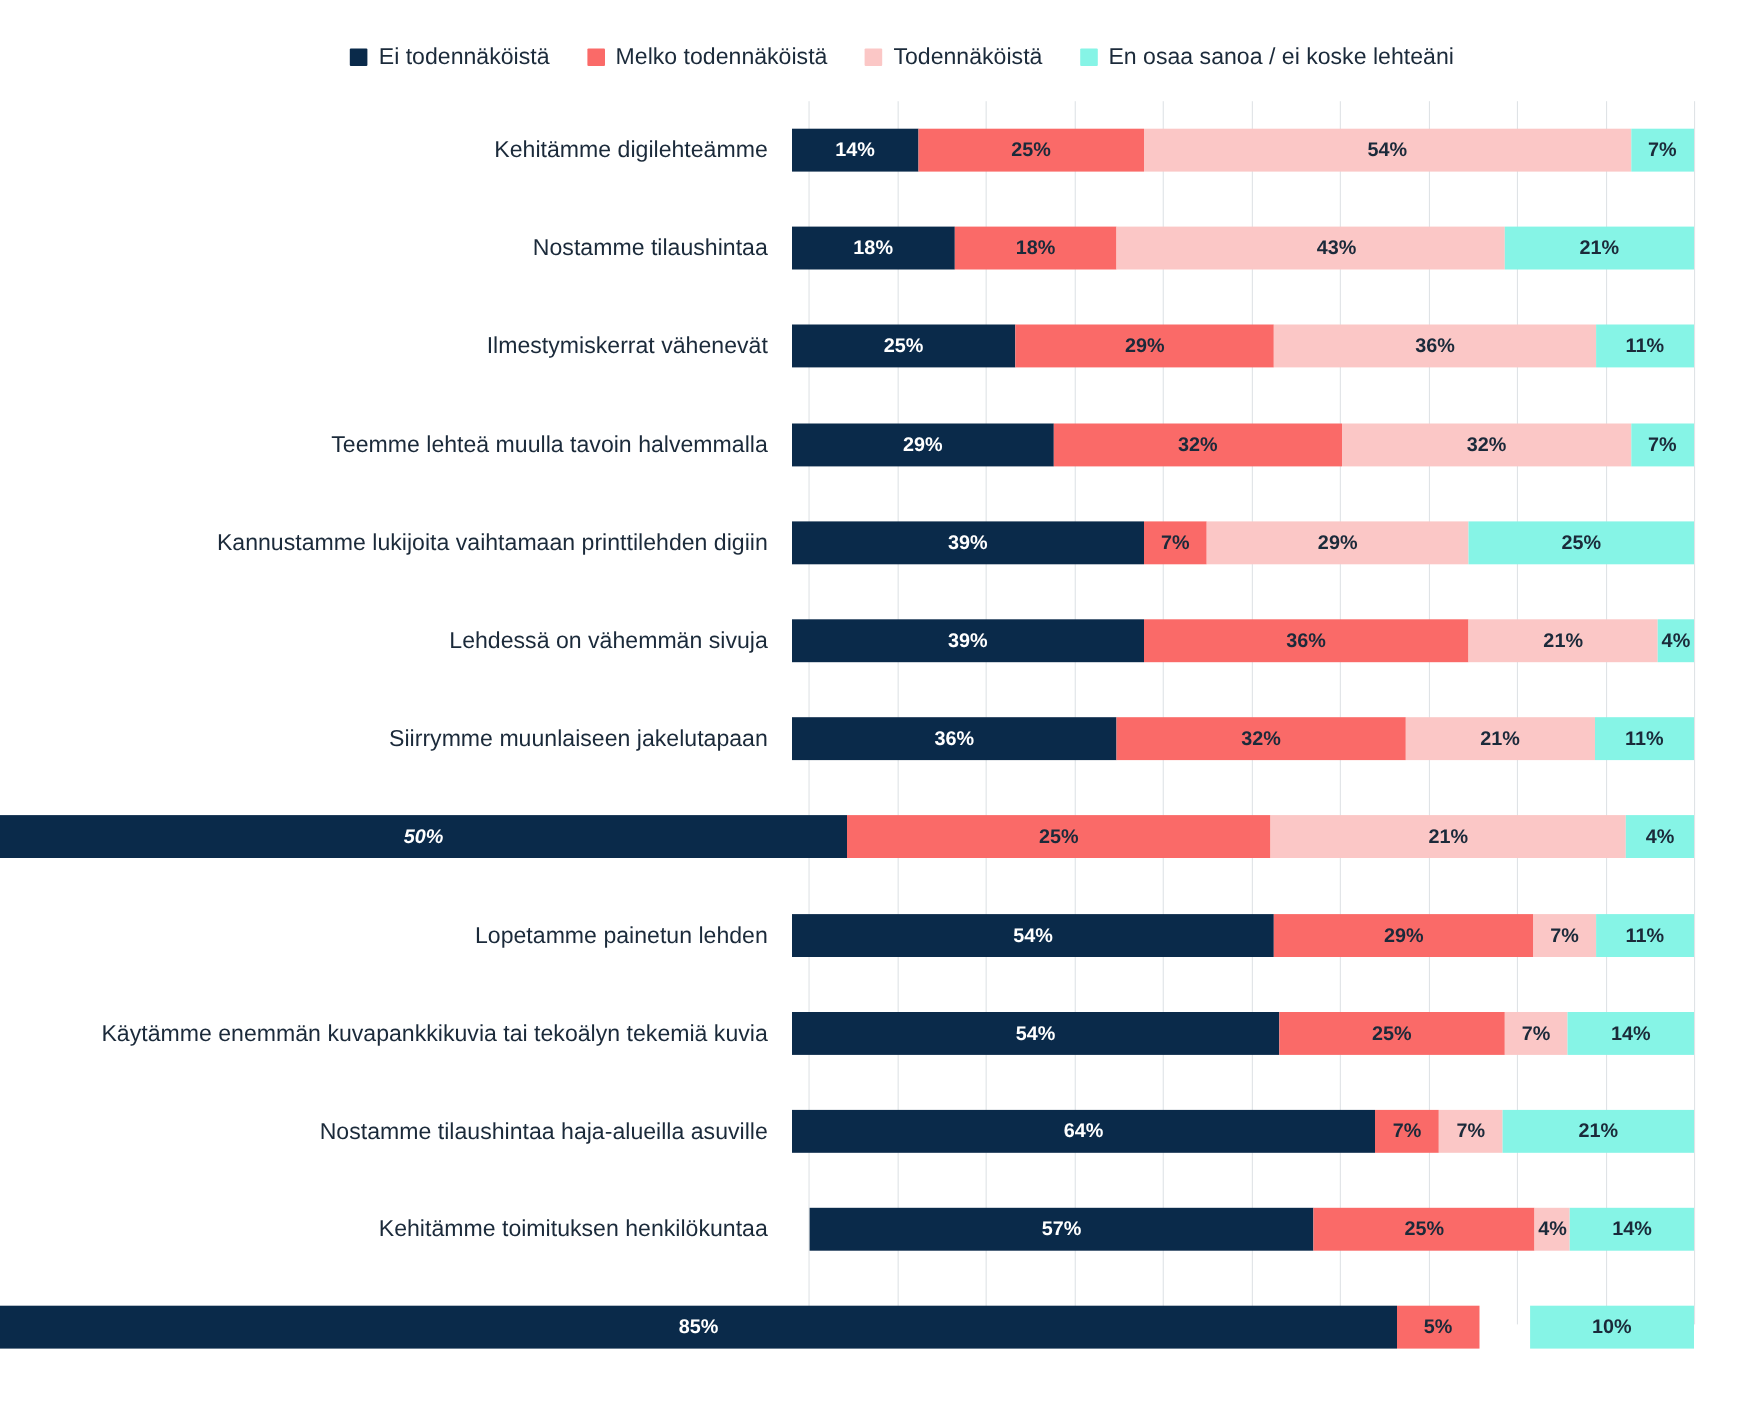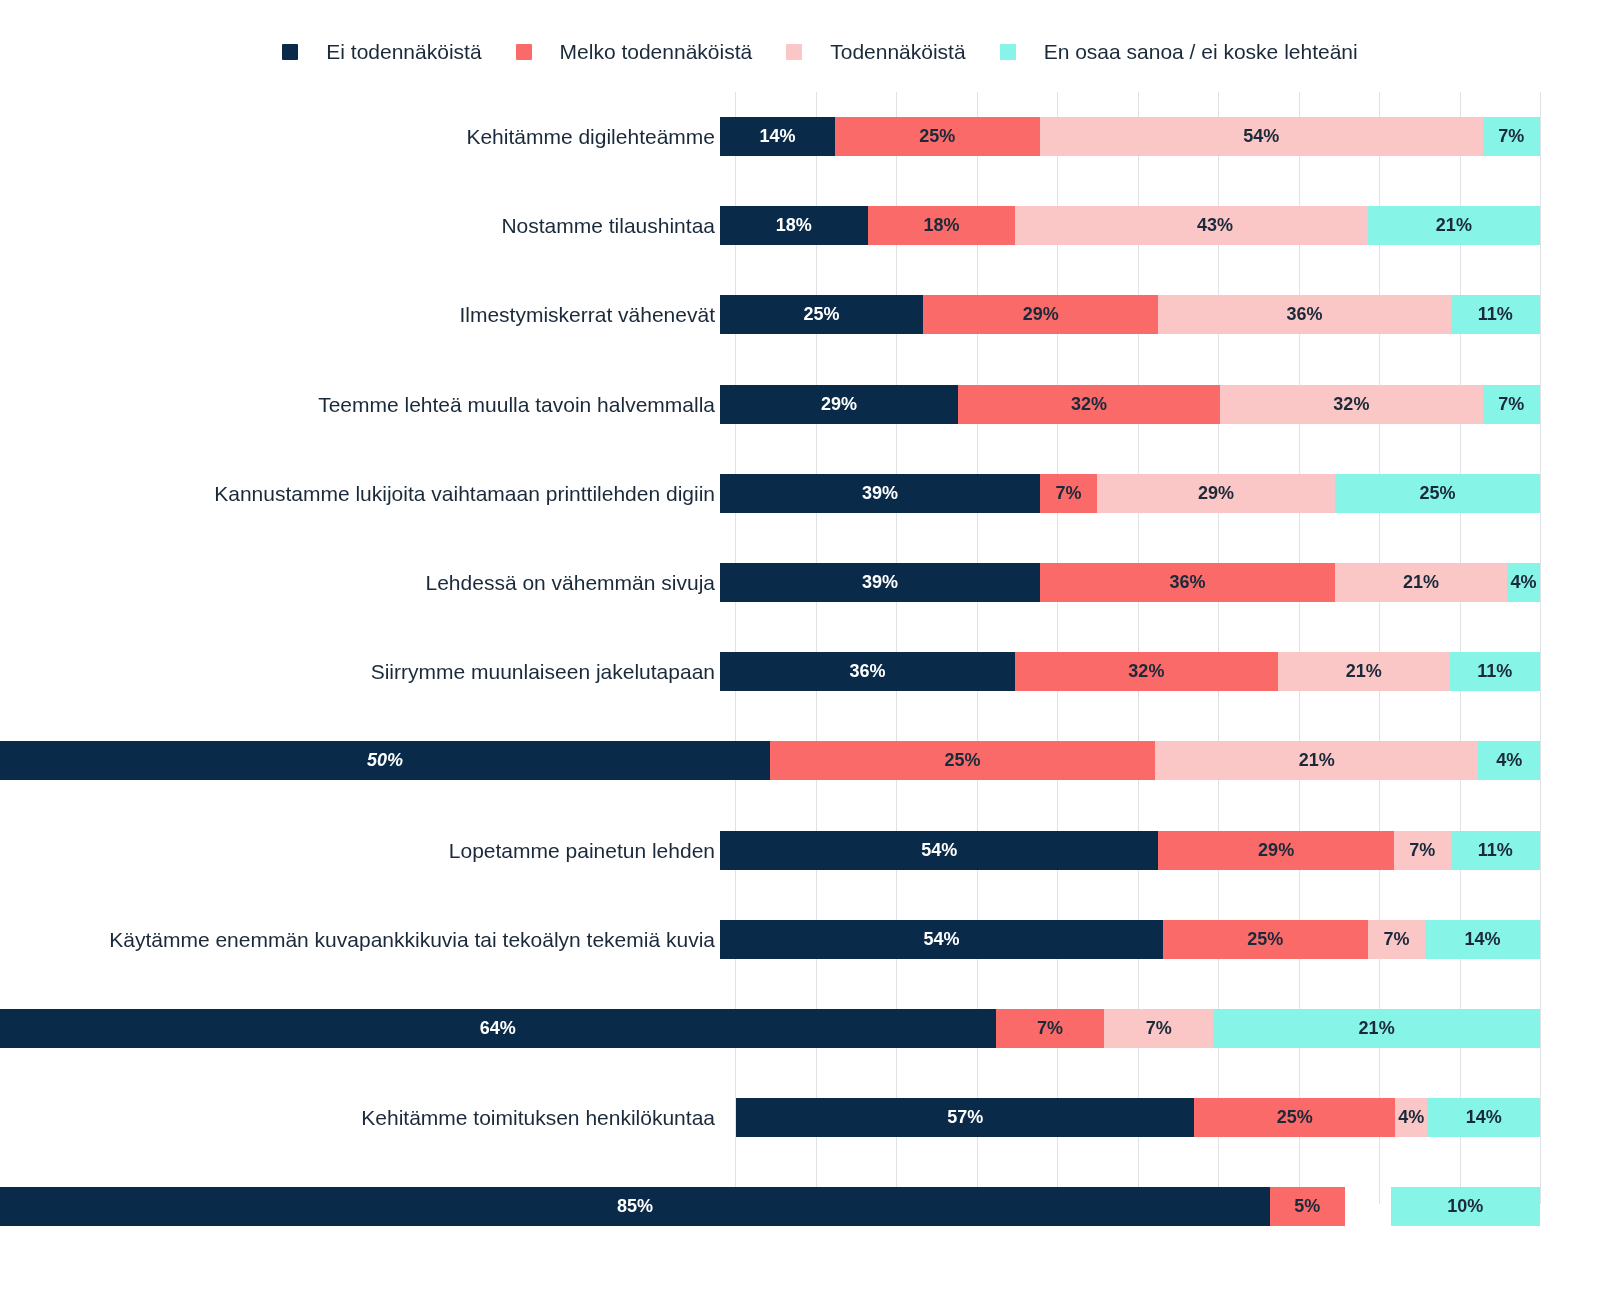--- a/index.html
+++ b/index.html
@@ -26,21 +26,21 @@
     display: flex;
     align-items: center;
     justify-content: center;
     gap: 34px;
     padding-top: 40px;
     padding-left: 40px;
   }
   .legend-item {
     display: flex;
     align-items: center;
-    gap: 28px;
+    gap: 10px;
     font-size: 21px;
     color: #1b2a3a;
     white-space: nowrap;
   }
   .legend-swatch {
     width: 16px;
     height: 16px;
     flex: 0 0 auto;
     border-radius: 1px;
   }
@@ -73,21 +73,21 @@
   }
   .row {
     display: flex;
     align-items: center;
     height: 89.2px;
   }
   .row-label {
     width: 720px;
     flex: 0 0 720px;
     text-align: right;
-    padding-right: 5px;
+    padding-right: 22px;
     box-sizing: border-box;
     font-size: 21px;
     color: #1b2a3a;
     line-height: 1.2;
   }
   .bar-area {
     position: relative;
     flex: 1 1 auto;
     height: 100%;
     display: flex;
@@ -335,20 +335,21 @@
               <div class="seg s2" style="width: 7%;">
                 <span>7%</span>
               </div>
               <div class="seg s3" style="width: 14%;">
                 <span>14%</span>
               </div>
             </div>
           </div>
         </div>
         <div class="row">
+          <div class="row-label">Nostamme tilaushintaa haja-alueilla asuville</div>
           <div class="bar-area">
             <div class="bar">
               <div class="seg s0" style="width: 64.6465%;">
                 <span>64%</span>
               </div>
               <div class="seg s1" style="width: 7.07071%;">
                 <span>7%</span>
               </div>
               <div class="seg s2" style="width: 7.07071%;">
                 <span>7%</span>

